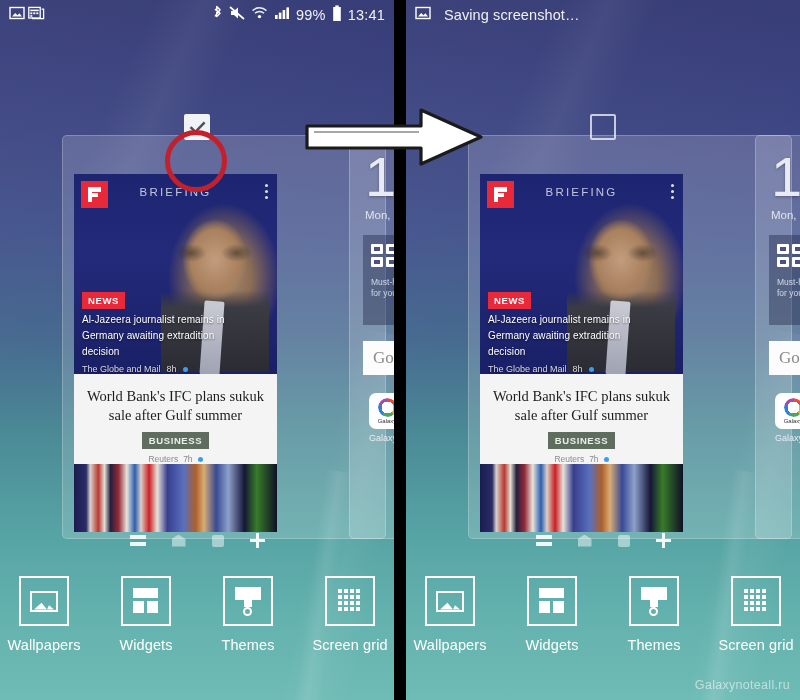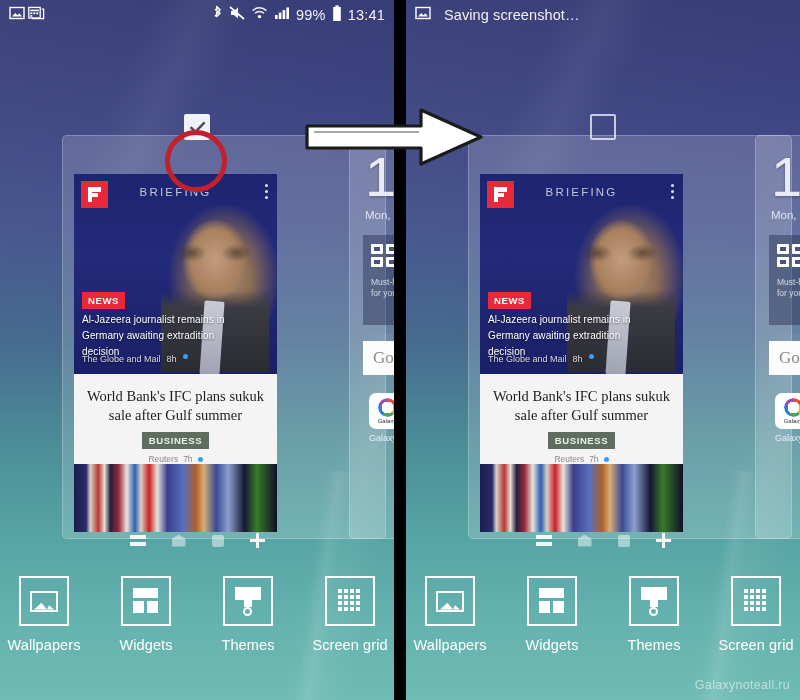--- a/index.html
+++ b/index.html
@@ -123,23 +123,23 @@
     position: absolute; left: 8px; top: 118px;
     background: #e8293a; color: #fff; font-size: 9.5px; font-weight: bold;
     letter-spacing: .6px; padding: 3px 6px;
   }
   .news-head {
     position: absolute; left: 8px; right: 23px; top: 138px;
     color: #fff; font-size: 10px; line-height: 16px; letter-spacing: .1px;
     text-shadow: 0 1px 2px rgba(0,0,0,.5);
   }
   .news-src {
-    position: absolute; left: 8px; top: 180px;
+    position: absolute; left: 8px; top: 190px;
     color: rgba(255,255,255,.82); font-size: 9px;
-    display: flex; align-items: flex-start; gap: 6px;
+    display: flex; align-items: center; gap: 6px;
     text-shadow: 0 1px 2px rgba(0,0,0,.5);
   }
   .bluedot { width: 5px; height: 5px; border-radius: 50%; background: #3d9cf0; display: inline-block; }
 
   .brief-white {
     position: absolute; left: 0; right: 0; top: 200px; height: 90px;
     background: #f4f4f4; padding-top: 13px; text-align: center;
   }
   .wb-head {
     font-family: "Liberation Serif", serif; color: #1c1c1c;

